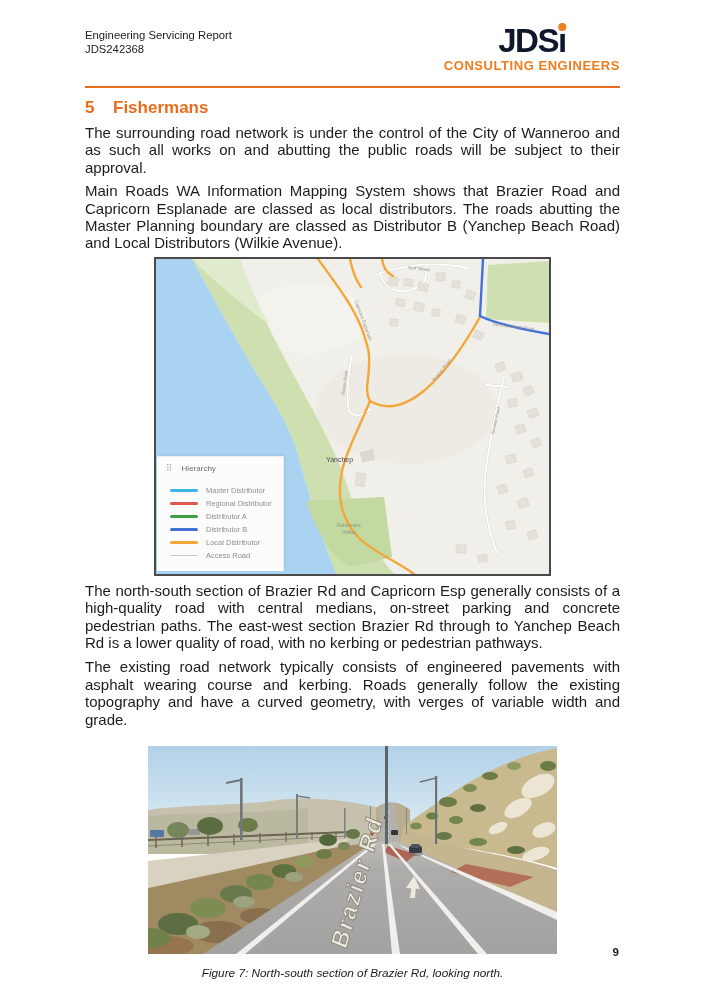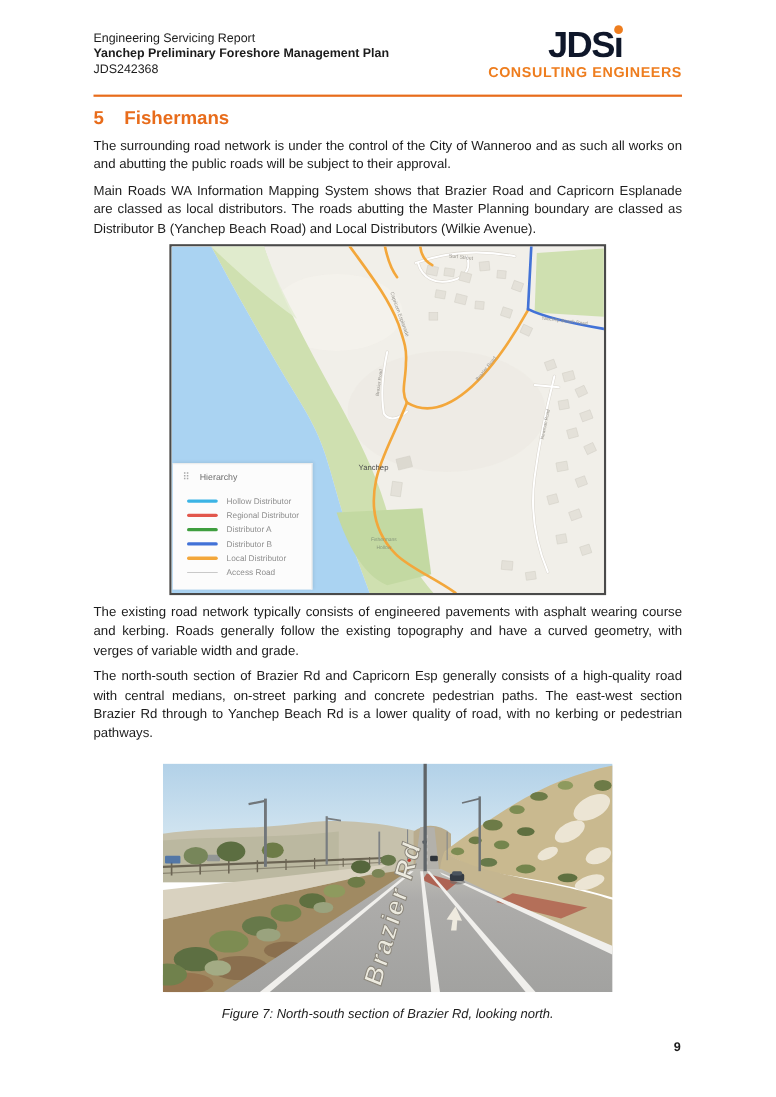--- a/index.html
+++ b/index.html
@@ -19,21 +19,21 @@
   .logo-text { font-weight:800; font-size:33px; color:#0f172a; letter-spacing:-1.5px; line-height:34px; position:relative; display:inline-block; }
   .logo-i { position:relative; display:inline-block; }
   .logo-i .i-dot { position:absolute; left:50%; transform:translateX(-46%); top:-1px; width:8px; height:8px; border-radius:50%; background:#ee7d1e; }
   .logo-tagline { font-size:13px; font-weight:bold; color:#ee7d1e; letter-spacing:0.55px; margin-top:0px; }
 
   .rule { height:2px; background:#e86c1b; margin-top:8px; }
 
   .section-heading { margin-top:10px; color:#e86c1b; font-size:17px; font-weight:bold; display:flex; }
   .section-number { width:28px; }
 
-  p.body-text { margin-top:6px; font-size:12px; line-height:17.4px; text-align:justify; }
+  p.body-text { margin-top:6px; font-size:15px; line-height:17.4px; text-align:justify; }
 
   
   .map-figure { position:relative; width:397px; height:319px; margin:5px auto 0; border:2px solid #4a4a4a; background:#f1efe9; }
   .map-figure svg { display:block; }
 
   .legend-panel {
     position:absolute; left:1px; top:197px; width:127px; height:115px;
     background:#fcfcfc; border-right:1px solid #ececec; border-top:1px solid #ececec;
     box-shadow:1px -1px 3px rgba(0,0,0,0.08);
   }
@@ -61,21 +61,20 @@
 </style>
 </head>
 <body>
 
 <div class="page">
   <div class="content">
 
     <div class="header">
       <div class="header-left">
         <div>Engineering Servicing Report</div>
-        <div class="bold">Yanchep Preliminary Foreshore Management Plan</div>
         <div>JDS242368</div>
       </div>
       <div class="logo">
         <div class="logo-text"><span>JDS</span><span class="logo-i"><span>ı</span><span class="i-dot"></span></span></div>
         <div class="logo-tagline">CONSULTING ENGINEERS</div>
       </div>
     </div>
 
     <div class="rule"></div>
 
@@ -176,21 +175,21 @@
       </svg>
 
       <div class="legend-panel">
         <div class="legend-header">
           <span class="legend-handle">⠿</span>
           <span class="legend-title">Hierarchy</span>
         </div>
         <div class="legend-items">
           <div class="legend-row">
             <span class="legend-swatch" style="background: rgb(60, 180, 229);"></span>
-            <span class="legend-label">Hollow Distributor</span>
+            <span class="legend-label">Master Distributor</span>
           </div>
           <div class="legend-row">
             <span class="legend-swatch" style="background: rgb(226, 87, 76);"></span>
             <span class="legend-label">Regional Distributor</span>
           </div>
           <div class="legend-row">
             <span class="legend-swatch" style="background: rgb(63, 158, 63);"></span>
             <span class="legend-label">Distributor A</span>
           </div>
           <div class="legend-row">
@@ -203,22 +202,22 @@
           </div>
           <div class="legend-row">
             <span class="legend-swatch thin" style="background: rgb(201, 201, 201);"></span>
             <span class="legend-label">Access Road</span>
           </div>
         </div>
       </div>
     </div>
 
 
+    <p class="body-text">The north-south section of Brazier Rd and Capricorn Esp generally consists of a high-quality road with central medians, on-street parking and concrete pedestrian paths. The east-west section Brazier Rd through to Yanchep Beach Rd is a lower quality of road, with no kerbing or pedestrian pathways.</p>
     <p class="body-text" style="margin-top:7px">The existing road network typically consists of engineered pavements with asphalt wearing course and kerbing. Roads generally follow the existing topography and have a curved geometry, with verges of variable width and grade.</p>
-    <p class="body-text">The north-south section of Brazier Rd and Capricorn Esp generally consists of a high-quality road with central medians, on-street parking and concrete pedestrian paths. The east-west section Brazier Rd through to Yanchep Beach Rd is a lower quality of road, with no kerbing or pedestrian pathways.</p>
 
     <div class="photo-figure">
       <svg width="409" height="208" viewBox="0 0 409 208">
         <defs>
           <linearGradient id="sky" x1="0" y1="0" x2="0" y2="1">
             <stop offset="0" stop-color="#b2d1e8"></stop>
               <stop offset="1" stop-color="#dcebf3"></stop>
           </linearGradient>
           <linearGradient id="roadg" x1="0" y1="0" x2="0" y2="1">
             <stop offset="0" stop-color="#bdbcb6"></stop>

